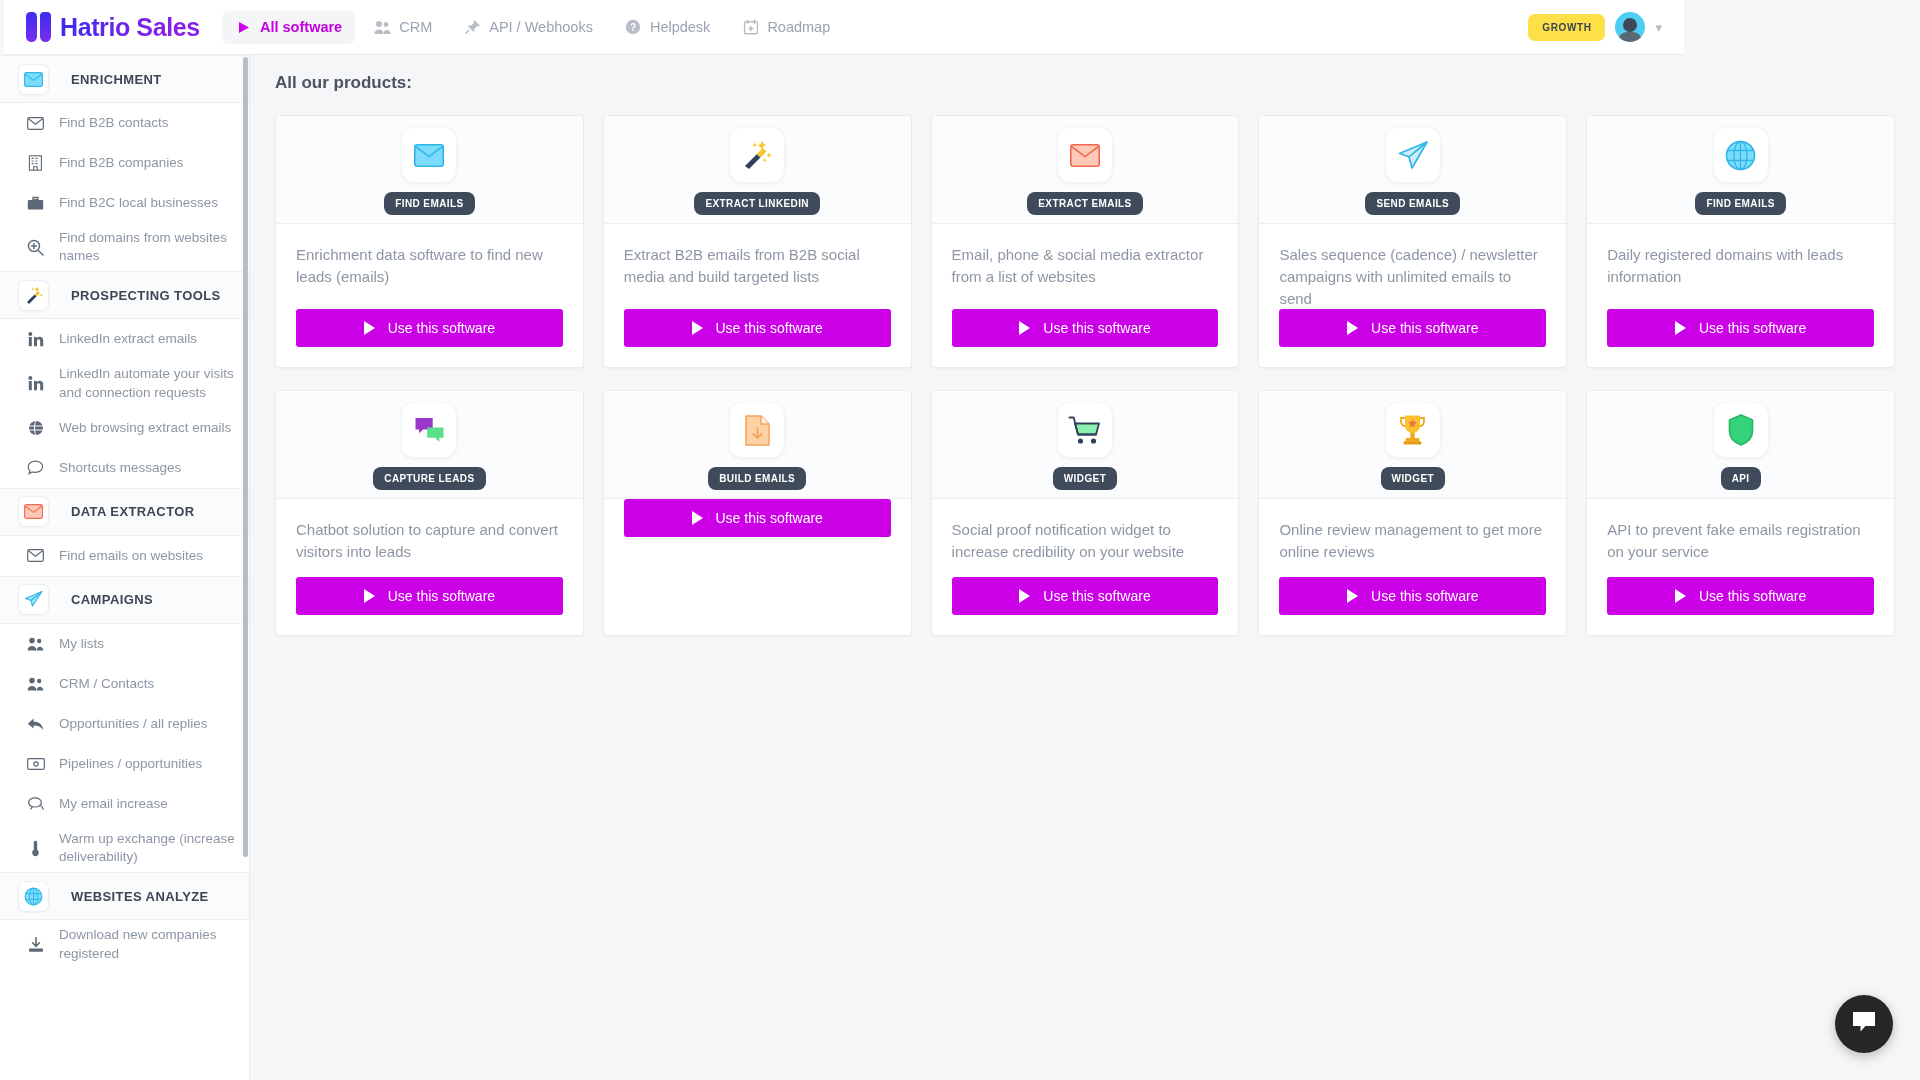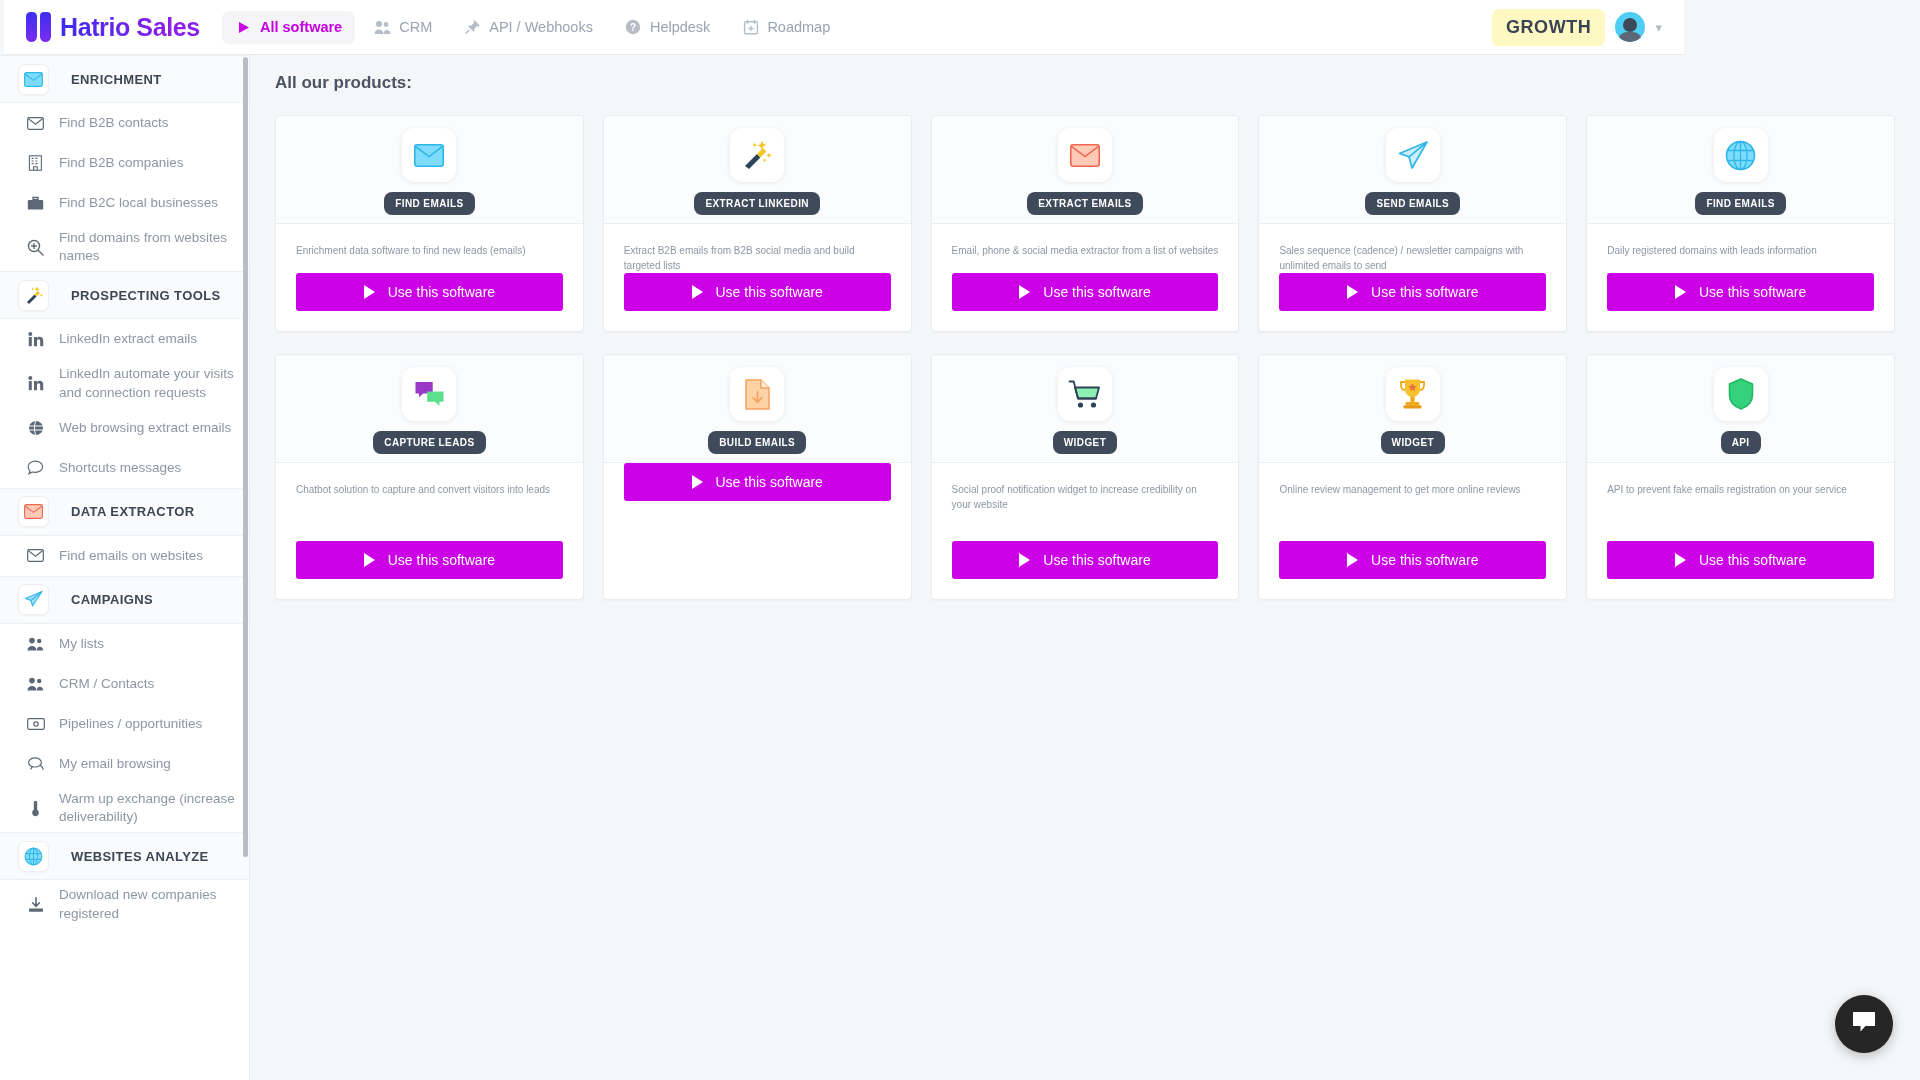--- a/index.html
+++ b/index.html
@@ -41,22 +41,22 @@
     cursor: pointer; white-space: nowrap;
   }
   .nav-item.active { background: #f5f5f7; color: #c400e0; font-weight: bold; }
   .nav-ico { display: inline-flex; width: 17px; height: 17px; align-items: center; justify-content: center; }
   .nav-ico svg { display: block; }
   .topbar-right {
     margin-left: auto; display: flex; align-items: center;
     gap: 10px; padding-right: 22px;
   }
   .growth-badge {
-    background: #fef9c3; color: #3a4354;
-    font-size: 18px; font-weight: bold; letter-spacing: .6px;
+    background: #fde047; color: #3a4354;
+    font-size: 10px; font-weight: bold; letter-spacing: .6px;
     padding: 8px 14px; border-radius: 7px; cursor: pointer;
   }
   .avatar {
     width: 30px; height: 30px; border-radius: 50%;
     background: #4ecdf5; position: relative; overflow: hidden; cursor: pointer;
   }
   .avatar .head { position:absolute; left:8px; top:6px; width:14px; height:14px; border-radius:50%; background:#3e4856; }
   .avatar .body { position:absolute; left:3px; top:20px; width:24px; height:14px; border-radius:9px 9px 0 0; background:#5d6876; }
   .caret { color: #b3bac4; font-size: 13px; cursor: pointer; }
 
@@ -148,21 +148,21 @@
     background: #3f4a5a; color: #ffffff;
     font-size: 10px; font-weight: bold; letter-spacing: .4px;
     padding: 6px 11px; border-radius: 8px;
     white-space: nowrap;
   }
   .card-body {
     padding: 20px 20px 0 20px;
     flex: 1 1 auto;
   }
   .card-desc {
-    font-size: 10px; color: #8d97a4; line-height: 1.45;
+    font-size: 15px; color: #8d97a4; line-height: 1.45;
   }
   .card-foot { padding: 0 20px 20px 20px; }
   .use-btn {
     width: 100%; height: 38px;
     background: #cc00e6; color: #ffffff;
     border: none; border-radius: 3px;
     display: flex; align-items: center; justify-content: center; gap: 13px;
     font-size: 14px; font-family: "Liberation Sans", sans-serif;
     cursor: pointer;
   }
@@ -395,36 +395,44 @@
           <circle cx="5" cy="3.6" r="2.8"></circle>
           <circle cx="12.2" cy="4" r="2.2"></circle>
           <path d="M0.5 13.4c0-2.8 2-4.4 4.5-4.4s4.5 1.6 4.5 4.4z"></path>
           <path d="M9.8 13.4c0-2.2 1.2-3.7 3-3.7s3.4 1.3 3.4 3.7z"></path>
         </svg>
     </span>
     <span class="sb-item-label">CRM / Contacts</span>
   </div>
   <div class="sb-item">
     <span class="sb-item-ico">
+      <svg width="17" height="14" viewBox="0 0 17 14" fill="#5d6876">
+          <path d="M6.6 1.4v3C11.6 4.6 15.4 6.8 16.4 13c-2.2-3-5.6-4.4-9.8-4.4v3L0.8 6.8z"></path>
+        </svg>
+    </span>
+    <span class="sb-item-label">Opportunities / all replies</span>
+  </div>
+  <div class="sb-item">
+    <span class="sb-item-ico">
       <svg width="18" height="12" viewBox="0 0 18 12" fill="none" stroke="#5d6876" stroke-width="1.2">
           <rect x="0.7" y="0.7" width="16.6" height="10.6" rx="1.2"></rect>
           <circle cx="9" cy="6" r="2.2"></circle>
         </svg>
     </span>
     <span class="sb-item-label">Pipelines / opportunities</span>
   </div>
   <div class="sb-item">
     <span class="sb-item-ico">
       <svg width="17" height="15" viewBox="0 0 17 15" fill="none" stroke="#5d6876" stroke-width="1.2">
           <ellipse cx="8" cy="6.4" rx="6.4" ry="4.6"></ellipse>
           <path d="M5.4 10.6L3.6 13.4"></path>
           <path d="M13.4 9.6c1.8 1 2.6 2.4 2.8 4"></path>
         </svg>
     </span>
-    <span class="sb-item-label">My email browsing</span>
+    <span class="sb-item-label">My email increase</span>
   </div>
   <div class="sb-item">
     <span class="sb-item-ico">
       <svg width="13" height="17" viewBox="0 0 13 17" fill="#5d6876">
           <path d="M6.5 0.8c-1 0-1.7.8-1.7 1.8v7.2c-1 .6-1.6 1.7-1.6 3 0 2 1.5 3.4 3.3 3.4s3.3-1.4 3.3-3.4c0-1.3-.6-2.4-1.6-3V2.6c0-1-.7-1.8-1.7-1.8z"></path>
         </svg>
     </span>
     <span class="sb-item-label">Warm up exchange (increase deliverability)</span>
   </div>
 

